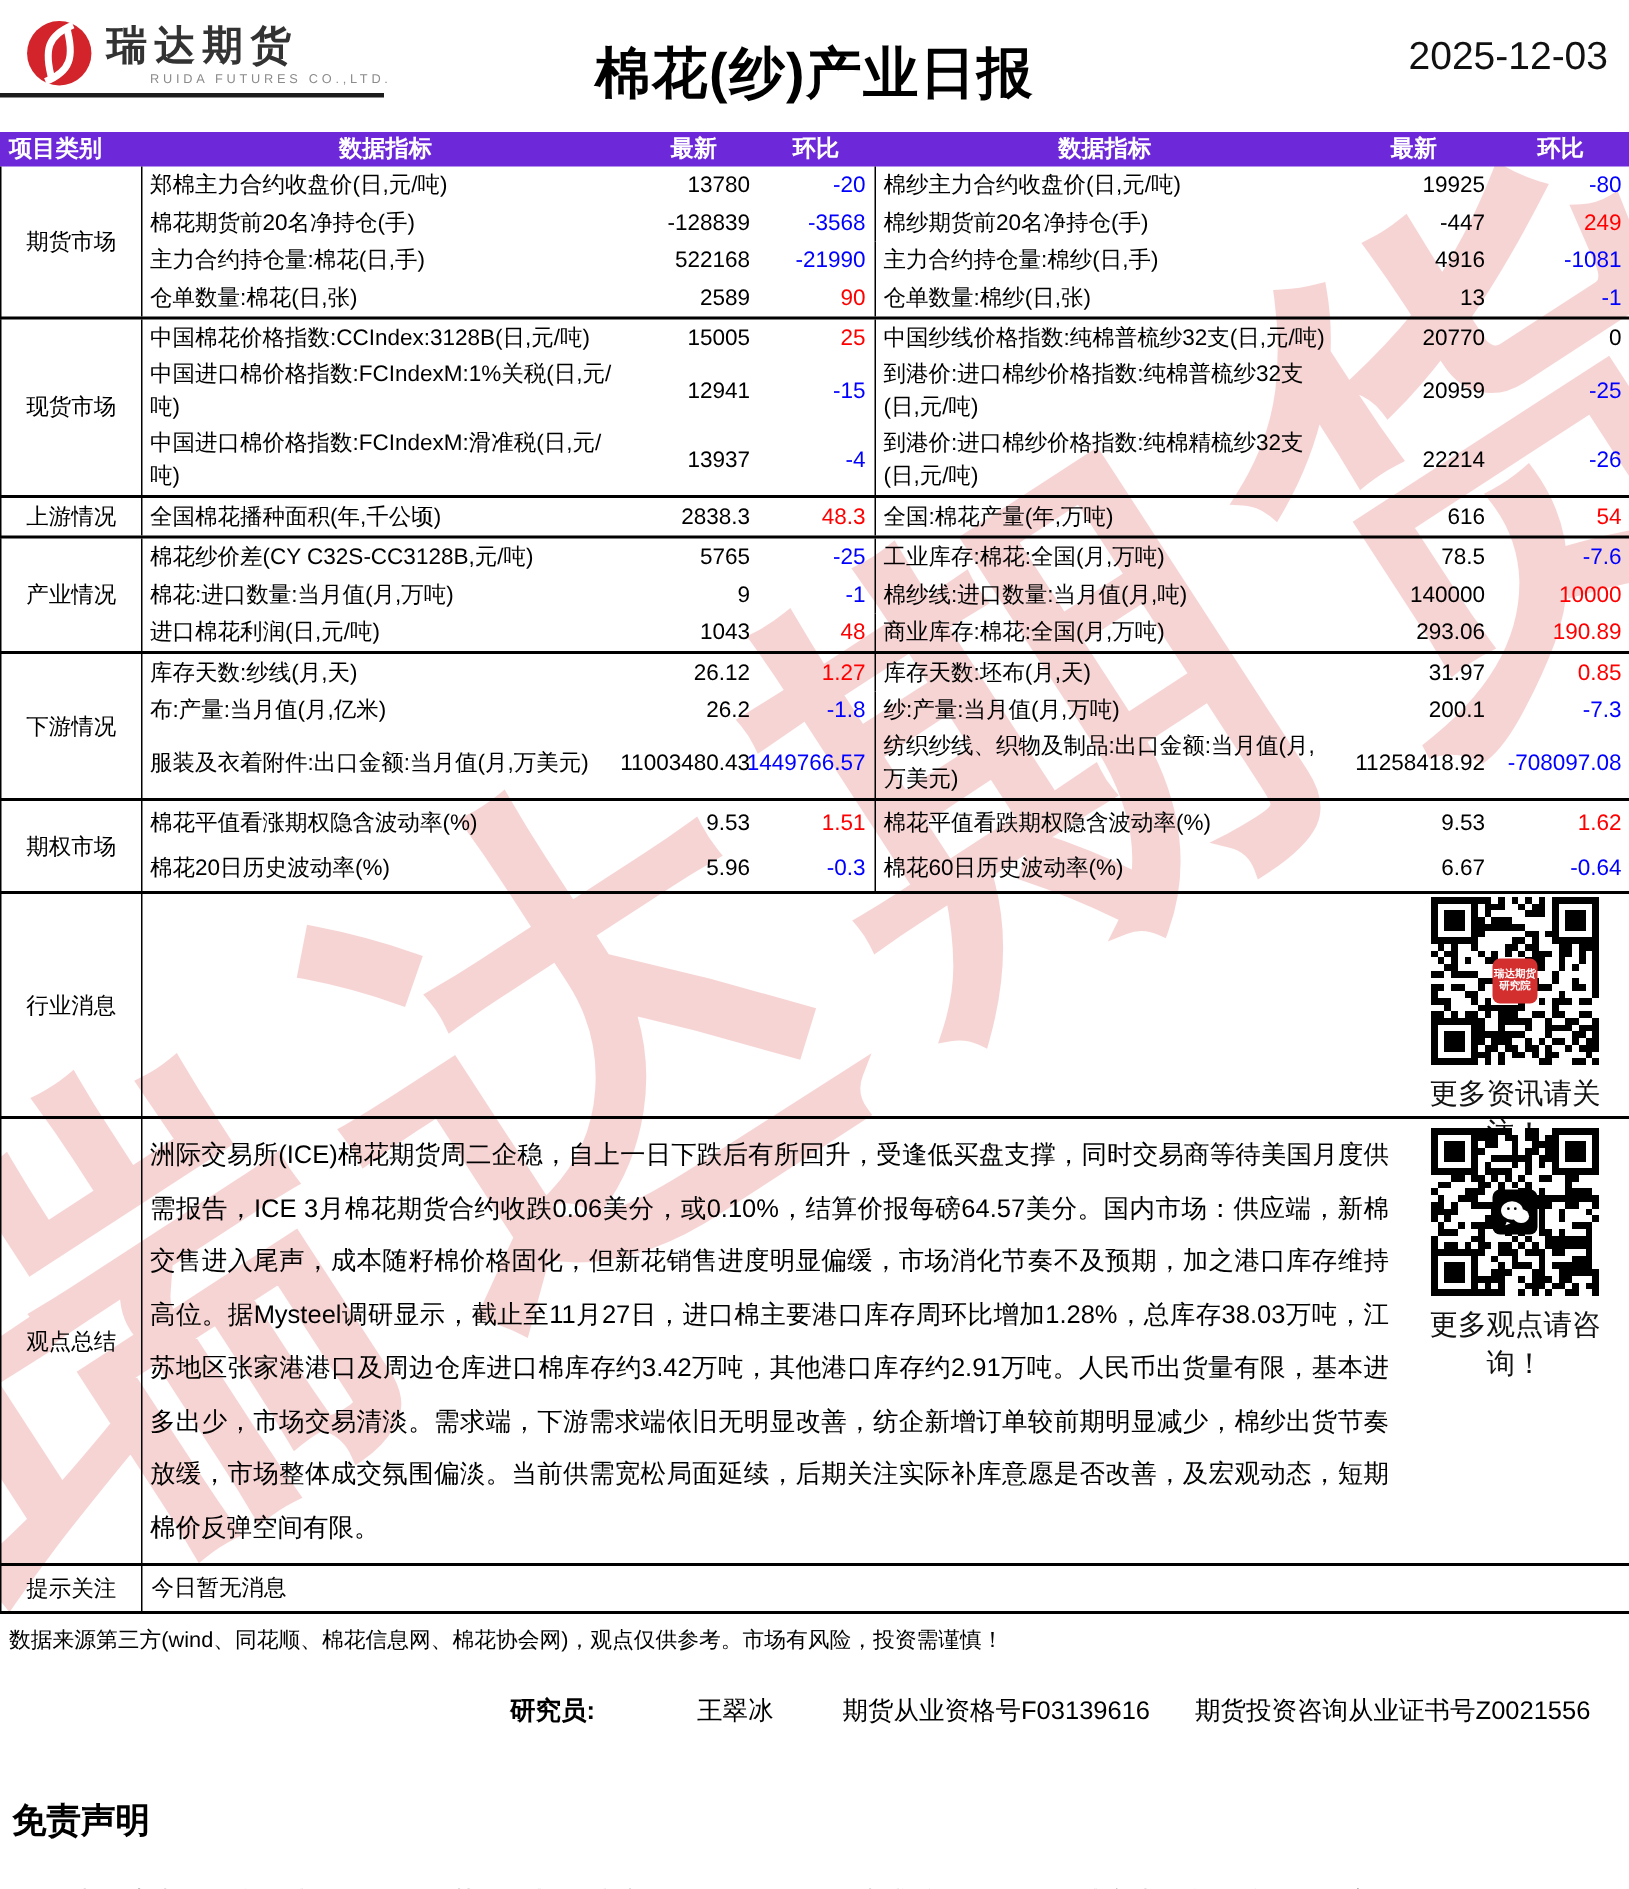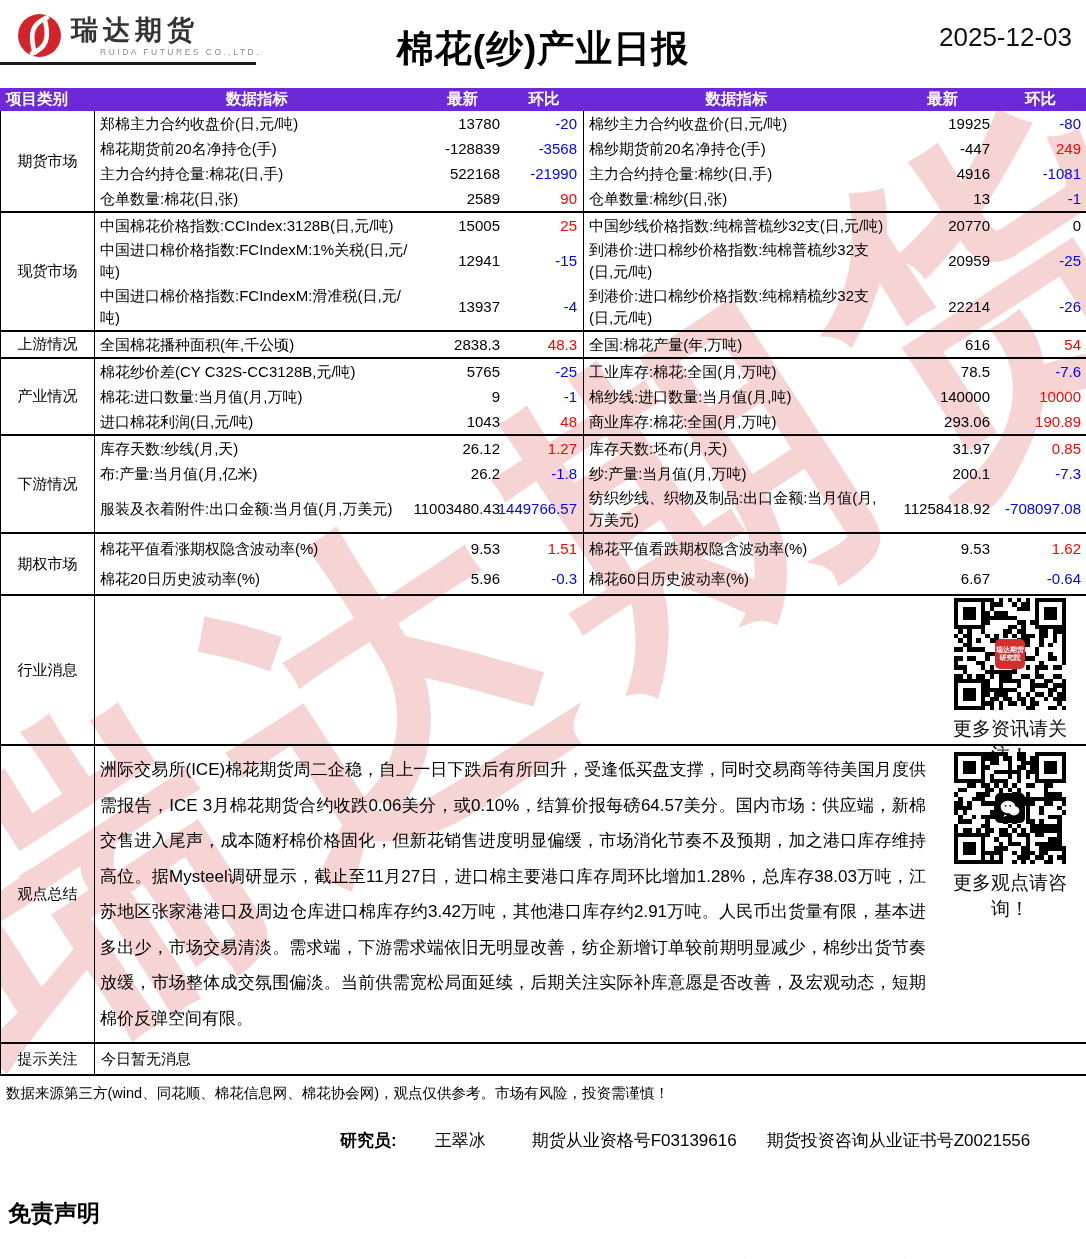--- a/index.html
+++ b/index.html
@@ -68,21 +68,21 @@
     width:30px;height:30px;border-radius:5px;display:flex;flex-direction:column;
     align-items:center;justify-content:center;color:#fff;}
   .qr-center.red{background:#D42F2F;font-size:7px;line-height:8px;font-weight:bold;}
   .qr-center.black{background:#000;}
   .qr-cap{font-size:19px;margin-top:6px;color:#111;}
 
   
   .source-note{font-size:14.5px;padding:8px 6px 0 6px;}
   .researcher{display:flex;align-items:baseline;padding:26px 0 0 340px;font-size:17px;gap:0;}
   .researcher .r-label{font-weight:bold;}
-  .researcher .r-name{margin-left:38px;}
+  .researcher .r-name{margin-left:68px;}
   .researcher .r-qual{margin-left:46px;}
   .researcher .r-cert{margin-left:30px;}
 
   .disclaimer{padding:46px 8px 0 8px;}
   .disclaimer h2{margin:0;font-size:23px;font-weight:800;}
   .disclaimer p{margin:20px 0 0 0;font-size:18px;line-height:38px;text-align:justify;
     text-indent:2.2em;}
 </style>
 </head>
 <body>

